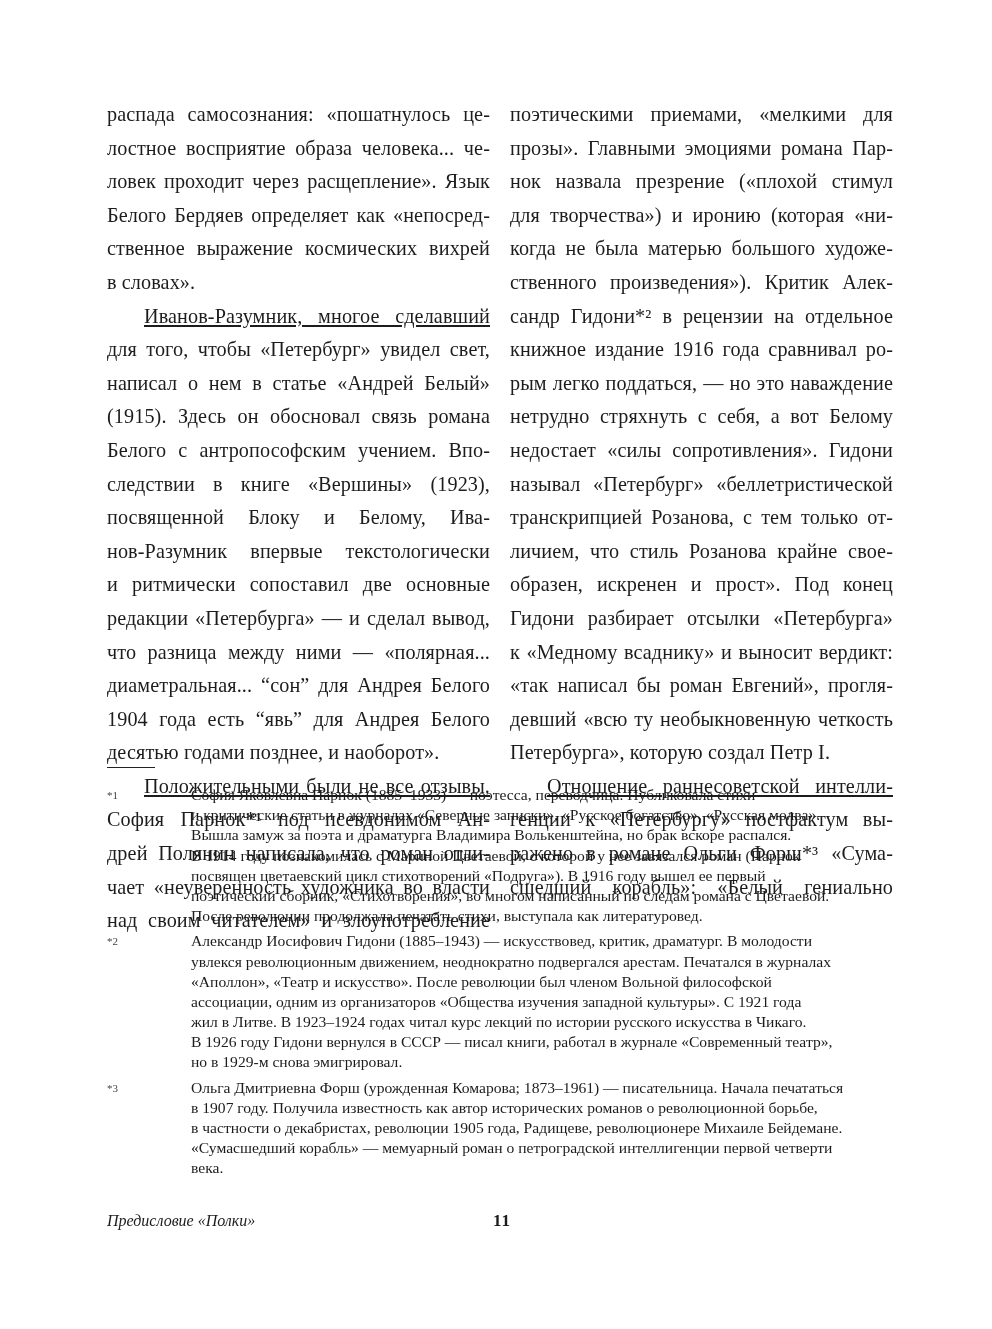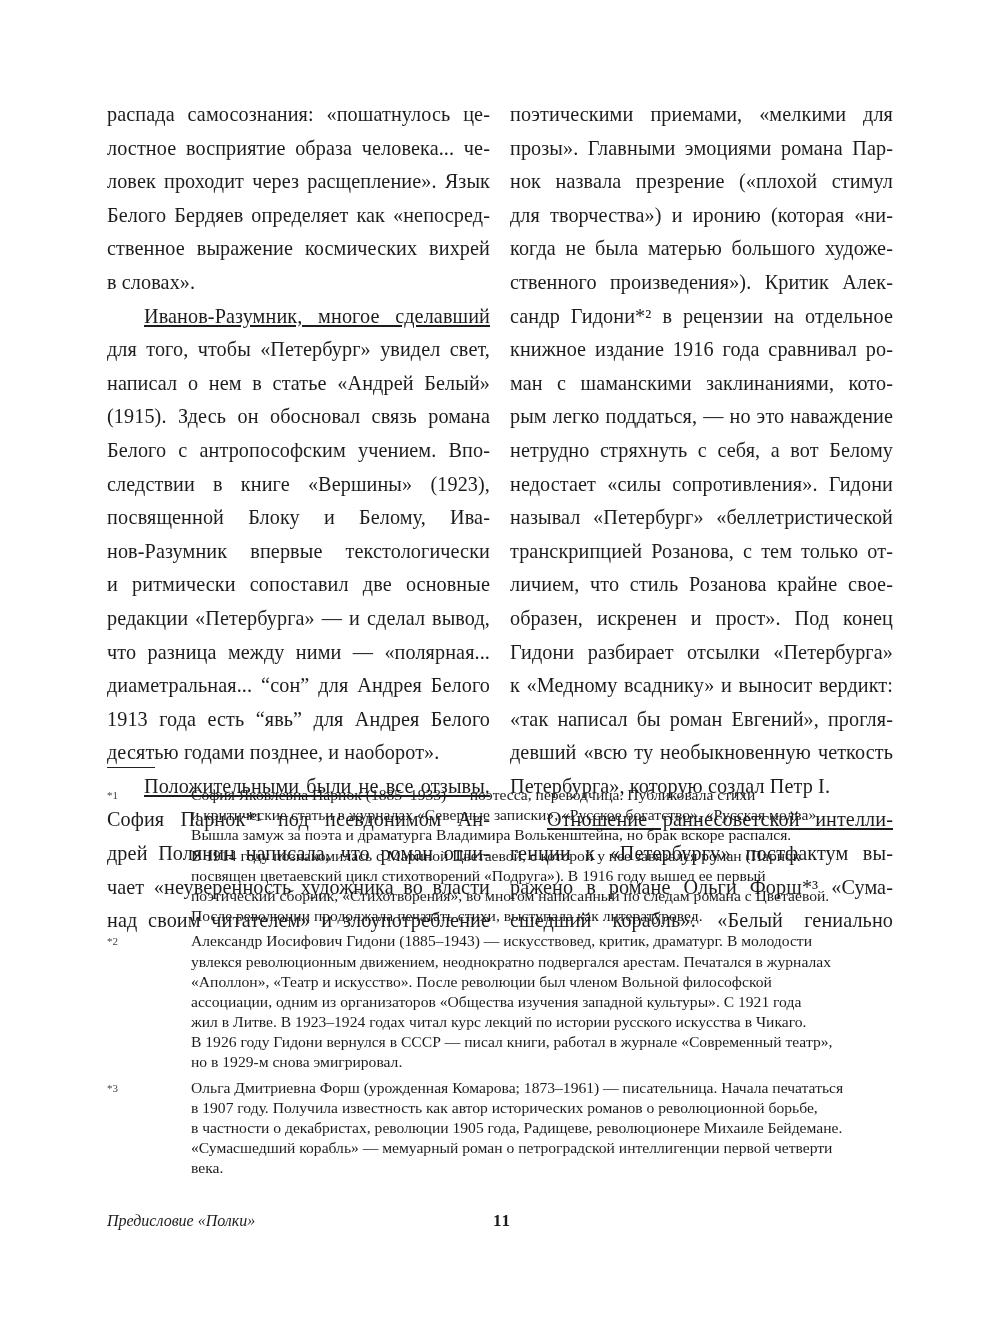--- a/index.html
+++ b/index.html
@@ -37,38 +37,37 @@
       <span class="line">написал о нем в статье «Андрей Белый»</span>
       <span class="line">(1915). Здесь он обосновал связь романа</span>
       <span class="line">Белого с антропософским учением. Впо-</span>
       <span class="line">следствии в книге «Вершины» (1923),</span>
       <span class="line">посвященной Блоку и Белому, Ива-</span>
       <span class="line">нов-Разумник впервые текстологически</span>
       <span class="line">и ритмически сопоставил две основные</span>
       <span class="line">редакции «Петербурга» — и сделал вывод,</span>
       <span class="line">что разница между ними — «полярная...</span>
       <span class="line">диаметральная... “сон” для Андрея Белого</span>
-      <span class="line">1913 года есть “явь” для Андрея Белого</span>
+      <span class="line">1904 года есть “явь” для Андрея Белого</span>
       <span class="line last">десятью годами позднее, и наоборот».</span>
       <span class="line indent">Положительными были не все отзывы.</span>
       <span class="line">София Парнок*¹ под псевдонимом Ан-</span>
       <span class="line">дрей Полянин написала, что роман отли-</span>
       <span class="line">чает «неуверенность художника во власти</span>
       <span class="line">над своим читателем» и злоупотребление</span>
     </div>
   <div class="col col-right" id="col-right">
       <span class="line">поэтическими приемами, «мелкими для</span>
       <span class="line">прозы». Главными эмоциями романа Пар-</span>
       <span class="line">нок назвала презрение («плохой стимул</span>
       <span class="line">для творчества») и иронию (которая «ни-</span>
       <span class="line">когда не была матерью большого художе-</span>
       <span class="line">ственного произведения»). Критик Алек-</span>
       <span class="line">сандр Гидони*² в рецензии на отдельное</span>
       <span class="line">книжное издание 1916 года сравнивал ро-</span>
-      <span class="line">ман с шаманскими заклинаниями, кото-</span>
       <span class="line">рым легко поддаться, — но это наваждение</span>
       <span class="line">нетрудно стряхнуть с себя, а вот Белому</span>
       <span class="line">недостает «силы сопротивления». Гидони</span>
       <span class="line">называл «Петербург» «беллетристической</span>
       <span class="line">транскрипцией Розанова, с тем только от-</span>
       <span class="line">личием, что стиль Розанова крайне свое-</span>
       <span class="line">образен, искренен и прост». Под конец</span>
       <span class="line">Гидони разбирает отсылки «Петербурга»</span>
       <span class="line">к «Медному всаднику» и выносит вердикт:</span>
       <span class="line">«так написал бы роман Евгений», прогля-</span>

